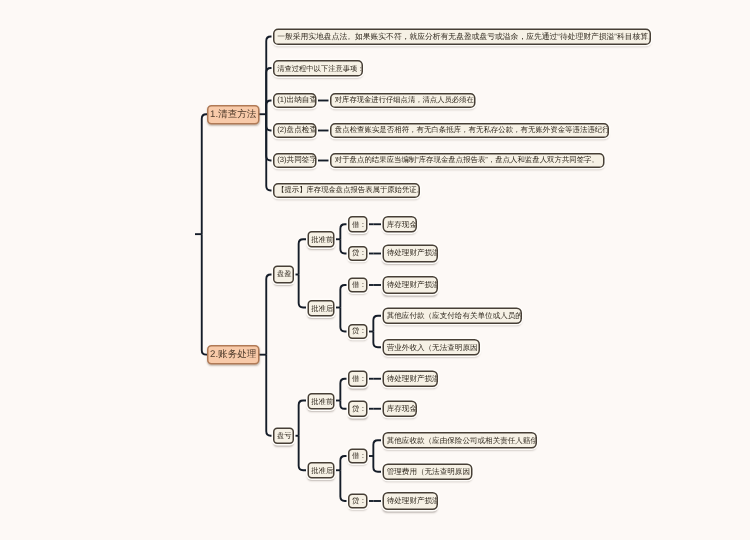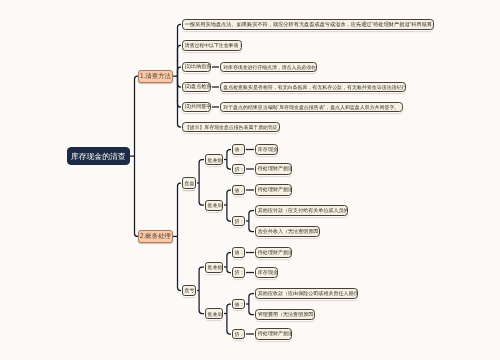--- a/index.html
+++ b/index.html
@@ -78,23 +78,20 @@
       <path d="M199.1 290.5 L199.1 310.5 Q199.1 313.5 202.1 313.5 L204.5 313.5" fill="none" stroke="#141c28" stroke-width="1.25"></path>
       <path d="M223.4 313.5 L226.9 313.5" fill="none" stroke="#141c28" stroke-width="1.25"></path>
       <path d="M226.9 313.5 L226.9 307 Q226.9 304 229.9 304 L231.6 304" fill="none" stroke="#141c28" stroke-width="1.25"></path>
       <path d="M245.4 304 L248.9 304" fill="none" stroke="#141c28" stroke-width="1.25"></path>
       <path d="M248.9 304 L248.9 296.5 Q248.9 293.5 251.9 293.5 L254.6 293.5" fill="none" stroke="#141c28" stroke-width="1.25"></path>
       <path d="M248.9 304 L248.9 311.5 Q248.9 314.5 251.9 314.5 L254.6 314.5" fill="none" stroke="#141c28" stroke-width="1.25"></path>
       <path d="M226.9 313.5 L226.9 331 Q226.9 334 229.9 334 L231.6 334" fill="none" stroke="#141c28" stroke-width="1.25"></path>
       <path d="M245.4 334 L248.9 334" fill="none" stroke="#141c28" stroke-width="1.25"></path>
       <path d="M248.9 334 L254.6 334" fill="none" stroke="#141c28" stroke-width="1.25"></path>
     </svg>
-<div class="node root" style="left: 66.5px; top: 147px; width: 63.5px; height: 18.2px;">
-      <span class="tx">库存现金的清查</span>
-    </div>
     <div class="node l1" style="left: 138.4px; top: 69.6px; width: 34.2px; height: 13.1px;">
       <span class="tx">1.清查方法</span>
     </div>
     <div class="node l1" style="left: 138.4px; top: 229.9px; width: 34.2px; height: 13.1px;">
       <span class="tx">2.账务处理</span>
     </div>
     <div class="node l2" style="left: 181.6px; top: 18.8px; width: 252.6px; height: 11px; font-size: 5.2px;">
       <span class="tx">一般采用实地盘点法。如果账实不符，就应分析有无盘盈或盘亏或溢余，应先通过“待处理财产损溢”科目核算。</span>
     </div>
     <div class="node l2" style="left: 181.6px; top: 39.8px; width: 60.8px; height: 11px; font-size: 4.86px;">

